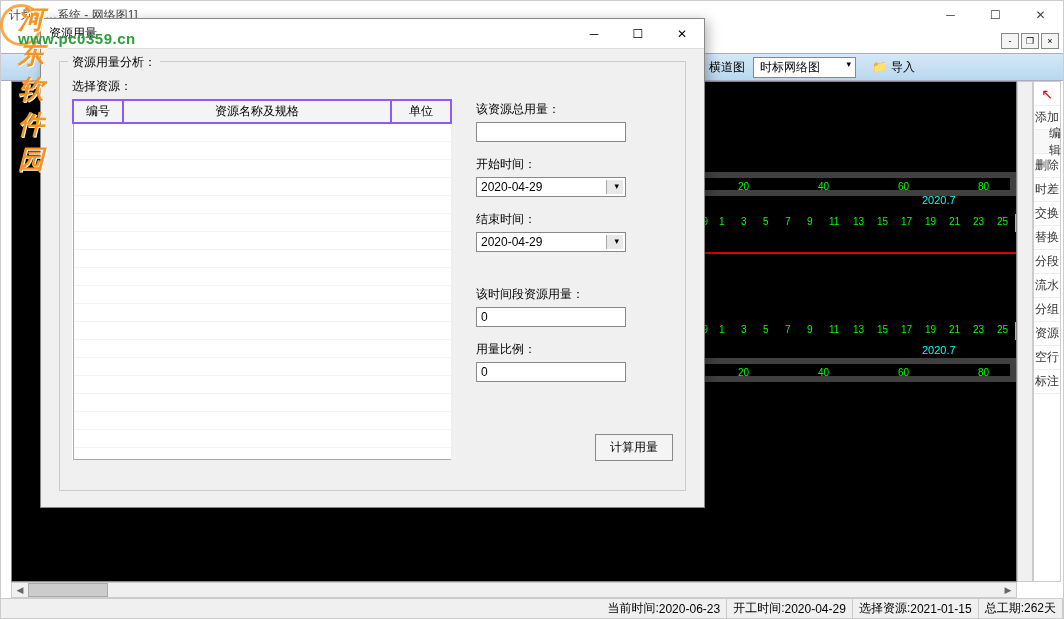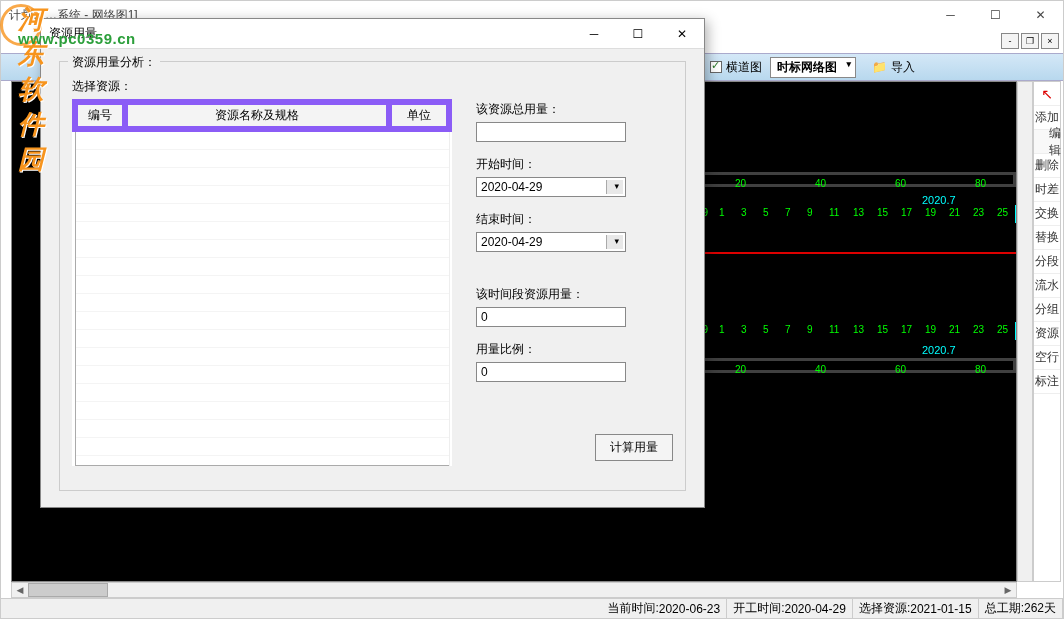--- a/index.html
+++ b/index.html
@@ -10,32 +10,32 @@
     .main-titlebar .title { flex: 1; }
     .win-controls { display: flex; }
     .win-btn { width: 45px; height: 28px; display: flex; align-items: center; justify-content: center; font-size: 12px; cursor: pointer; }
     
     .mdi-controls { position: absolute; right: 4px; top: 32px; display: flex; gap: 2px; }
     .mdi-btn { width: 18px; height: 16px; border: 1px solid #888; background: #f4f4f4; font-size: 9px; display: flex; align-items: center; justify-content: center; cursor: pointer; }
     
     .toolbar-area { position: absolute; top: 52px; left: 0; right: 0; height: 28px; background: linear-gradient(#d4e8f7, #b8d8ee); border-top: 1px solid #aac; border-bottom: 1px solid #aac; display: flex; align-items: center; padding: 0 8px; font-size: 12px; }
     .toolbar-area .spacer { flex: 1; }
     .view-toggle { display: flex; align-items: center; gap: 4px; margin-right: 8px; }
-    .dropdown { border: 1px solid #888; background: #fff; padding: 1px 18px 1px 6px; font-size: 12px; position: relative; font-weight: bold; }
+    .dropdown { border: 1px solid #888; background: #fff; padding: 1px 35px 1px 6px; font-size: 12px; position: relative; }
     .dropdown::after { content: "▾"; position: absolute; right: 4px; font-size: 9px; }
     .folder-icon { color: #d4a017; margin: 0 4px; }
     
     .watermark { position: absolute; top: 0; left: 0; z-index: 100; pointer-events: none; }
     .watermark .logo-text { font-size: 26px; font-weight: bold; font-style: italic; color: #f7941d; text-shadow: 1px 1px 0 #fff; position: absolute; top: 2px; left: 18px; letter-spacing: 1px; }
     .watermark .logo-circle { position: absolute; top: 4px; left: 0; width: 42px; height: 42px; border: 3px solid #f7941d; border-radius: 50%; opacity: 0.8; }
     .watermark .url { position: absolute; top: 30px; left: 18px; font-size: 15px; color: #2c9f3b; font-weight: bold; letter-spacing: 0.5px; }
     
     .canvas-area { position: absolute; top: 80px; left: 10px; right: 46px; bottom: 36px; background: #000; border: 1px solid #888; overflow: hidden; }
     .timeline { position: absolute; left: 680px; right: 0; }
-    .ruler { height: 15px; background: #000; border: 3px solid #404040; position: relative; }
+    .ruler { height: 24px; background: #000; border: 6px solid #404040; position: relative; }
     .ruler .label { position: absolute; top: 3px; color: #0f0; font-size: 10px; }
     .month-label { position: absolute; color: #0ff; font-size: 11px; }
     .day-row { height: 18px; background: #000; position: relative; border-left: 1px solid #0ff; border-right: 1px solid #0ff; }
     .day-row .day { position: absolute; color: #0f0; font-size: 10px; top: 2px; }
     .redline { position: absolute; left: 0; right: 0; height: 2px; background: #d00; }
     
     .scrollbar-h { position: absolute; bottom: 20px; left: 10px; right: 46px; height: 16px; background: #f0f0f0; border: 1px solid #ccc; display: flex; }
     .scrollbar-h .thumb { width: 80px; height: 100%; background: #ccc; border: 1px solid #aaa; }
     .scrollbar-h .arrow { width: 16px; display: flex; align-items: center; justify-content: center; font-size: 9px; color: #666; }
     .scrollbar-v { position: absolute; top: 80px; right: 30px; bottom: 36px; width: 16px; background: #f0f0f0; border: 1px solid #ccc; }
@@ -57,21 +57,21 @@
     
     .dialog-body { padding: 12px 18px; font-size: 12px; }
     .groupbox { border: 1px solid #ccc; padding: 10px 12px 14px; position: relative; height: 430px; }
     .groupbox > .legend { position: absolute; top: -8px; left: 8px; background: #f0f0f0; padding: 0 4px; font-family: Liberation Mono, monospace; }
     .inner-group { margin-top: 6px; }
     .inner-label { margin-bottom: 4px; display: block; }
     
     .content-row { display: flex; gap: 24px; margin-top: 4px; }
     .table-wrap { width: 380px; }
     .grid-table { width: 100%; border: 1px solid #aaa; background: #fff; height: 360px; border-collapse: collapse; }
-    .grid-table th { background: #f4f4f4; border: 6px solid #8b5cf6; font-weight: normal; font-size: 12px; padding: 2px 4px; }
+    .grid-table th { background: #f4f4f4; border: 2px solid #8b5cf6; font-weight: normal; font-size: 12px; padding: 2px 4px; }
     .grid-table th.col1 { width: 50px; }
     .grid-table th.col3 { width: 60px; }
     .grid-table .rows-area td { border-right: 1px solid #eee; height: 18px; }
     .grid-rows { background: repeating-linear-gradient(#fff 0, #fff 17px, #f4f4f4 17px, #f4f4f4 18px); }
     
     .form-col { flex: 1; padding-top: 2px; }
     .form-field { margin-bottom: 14px; }
     .form-field label { display: block; margin-bottom: 4px; }
     .form-field input { width: 150px; border: 1px solid #888; padding: 2px 4px; font-size: 12px; background: #fff; }
     .form-field .combo { width: 150px; border: 1px solid #888; padding: 2px 4px; font-size: 12px; background: #fff; position: relative; display: inline-block; }

